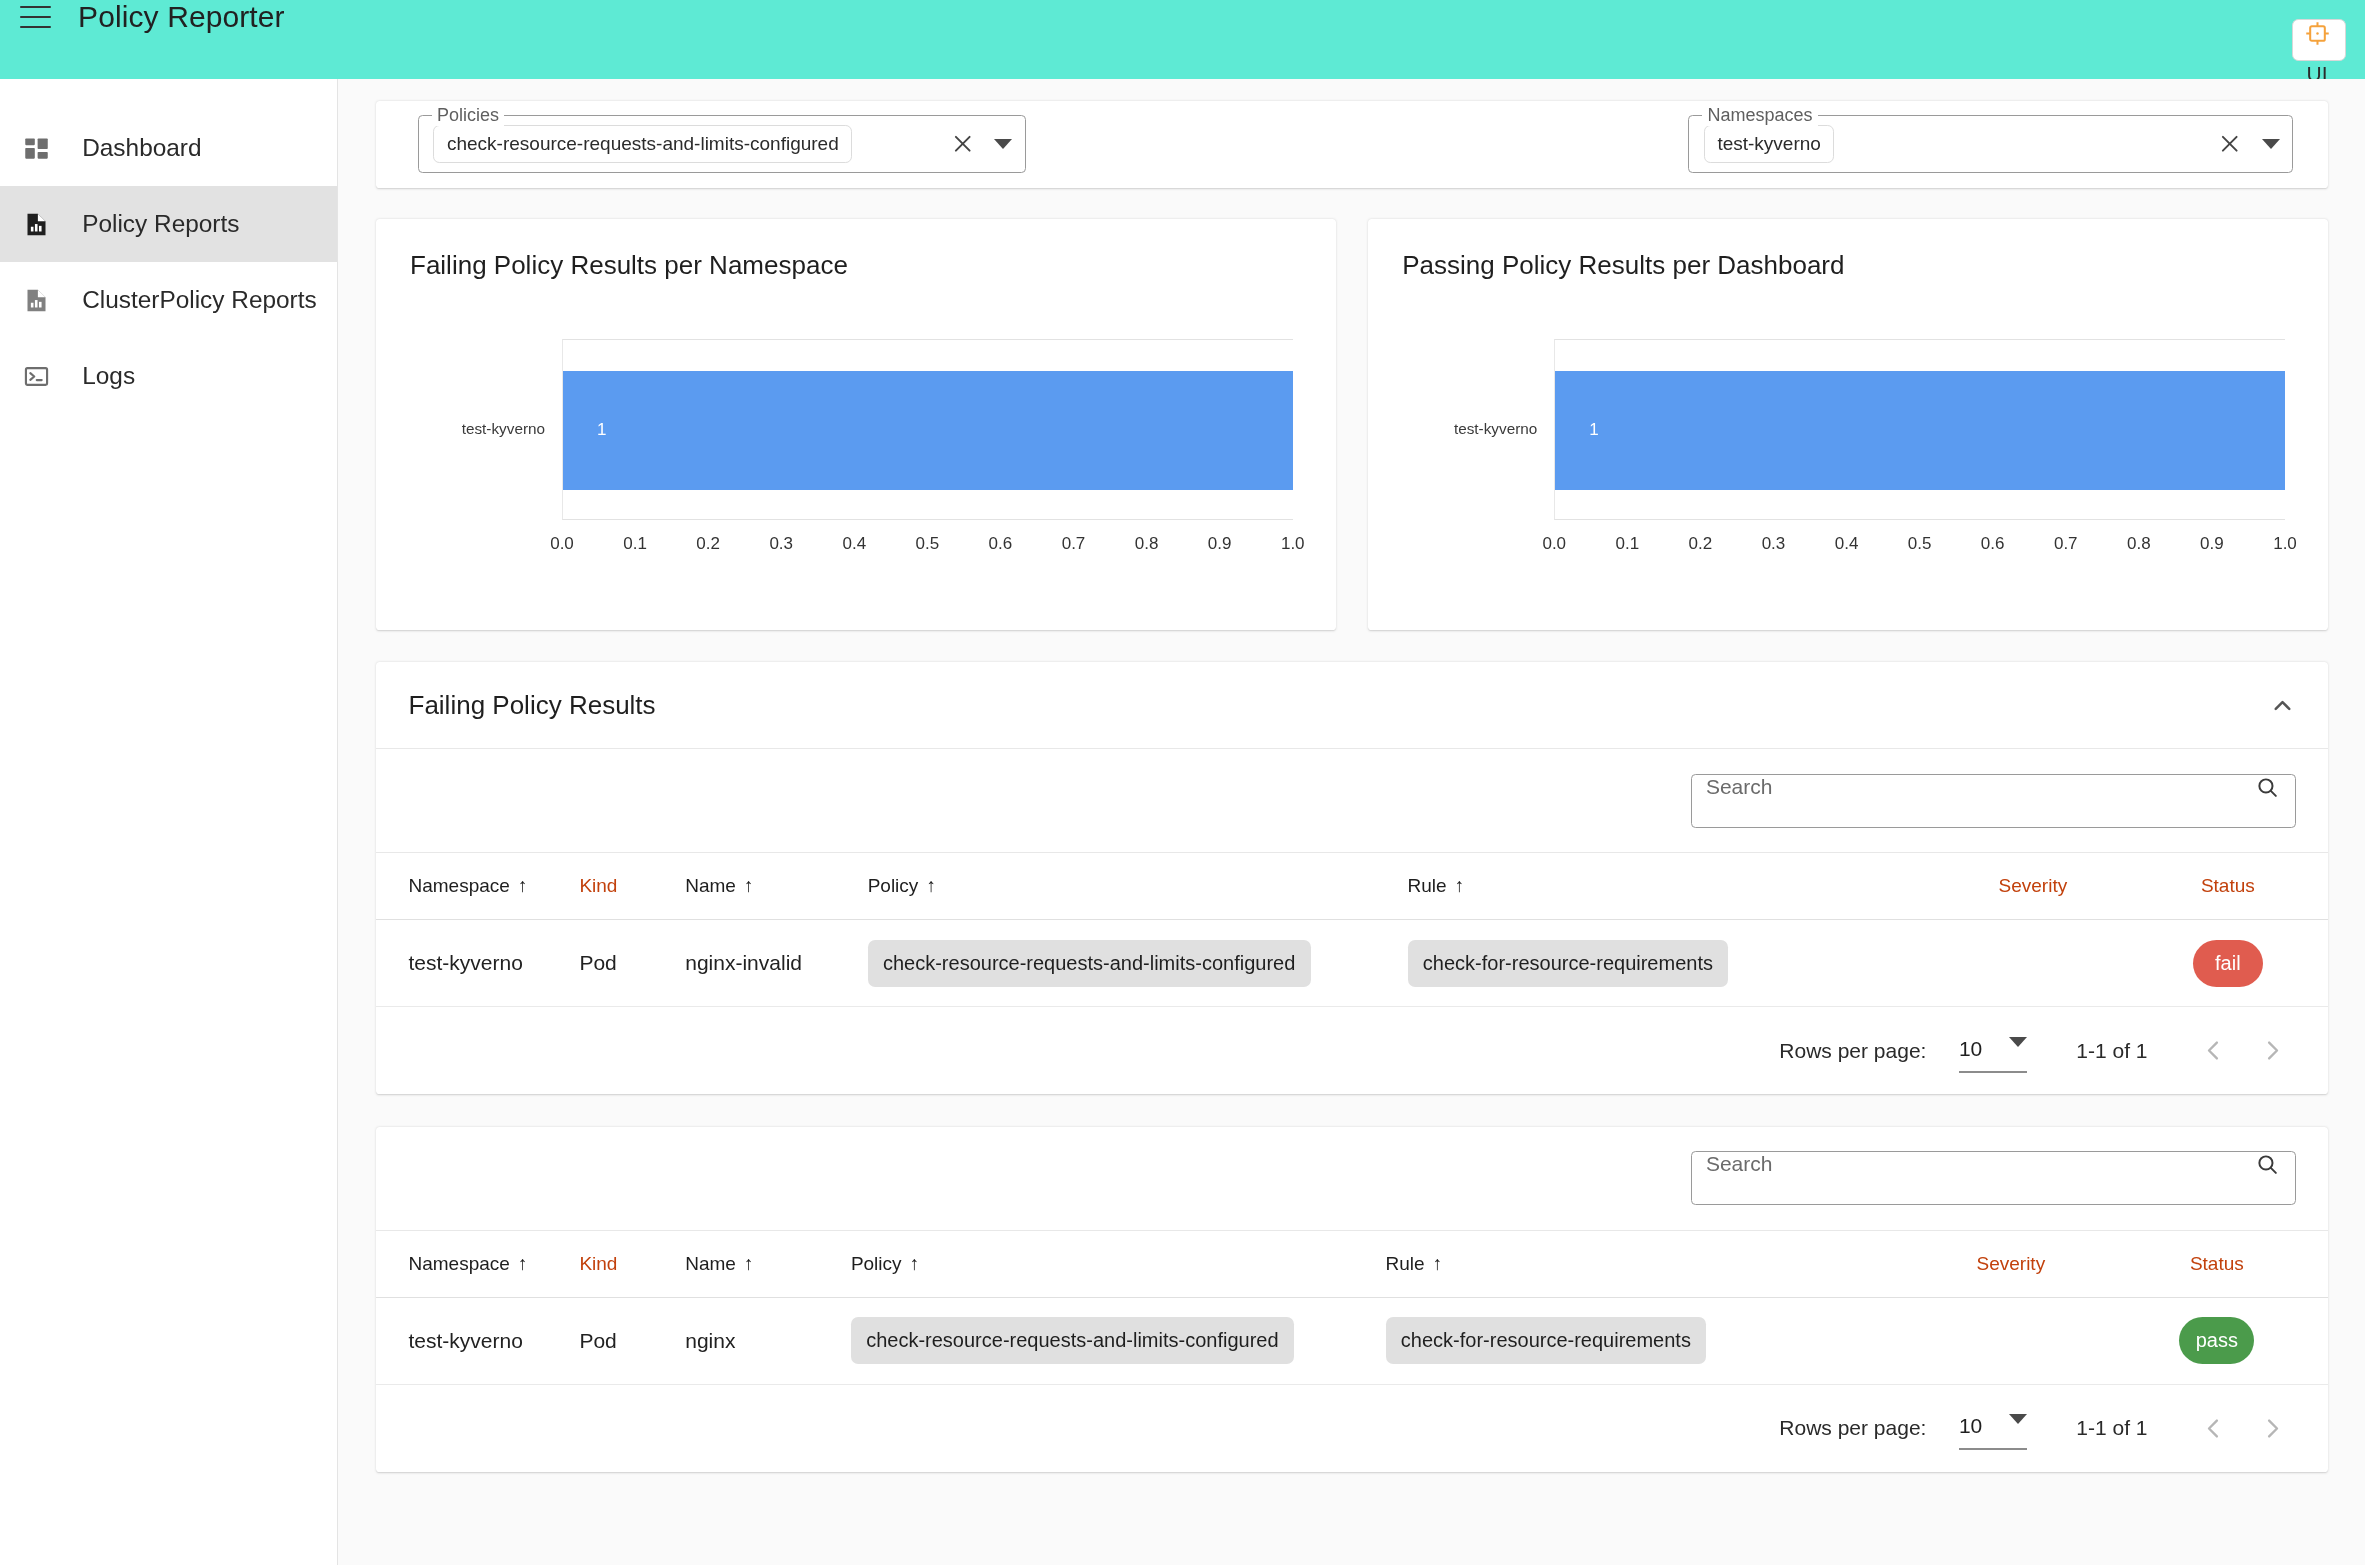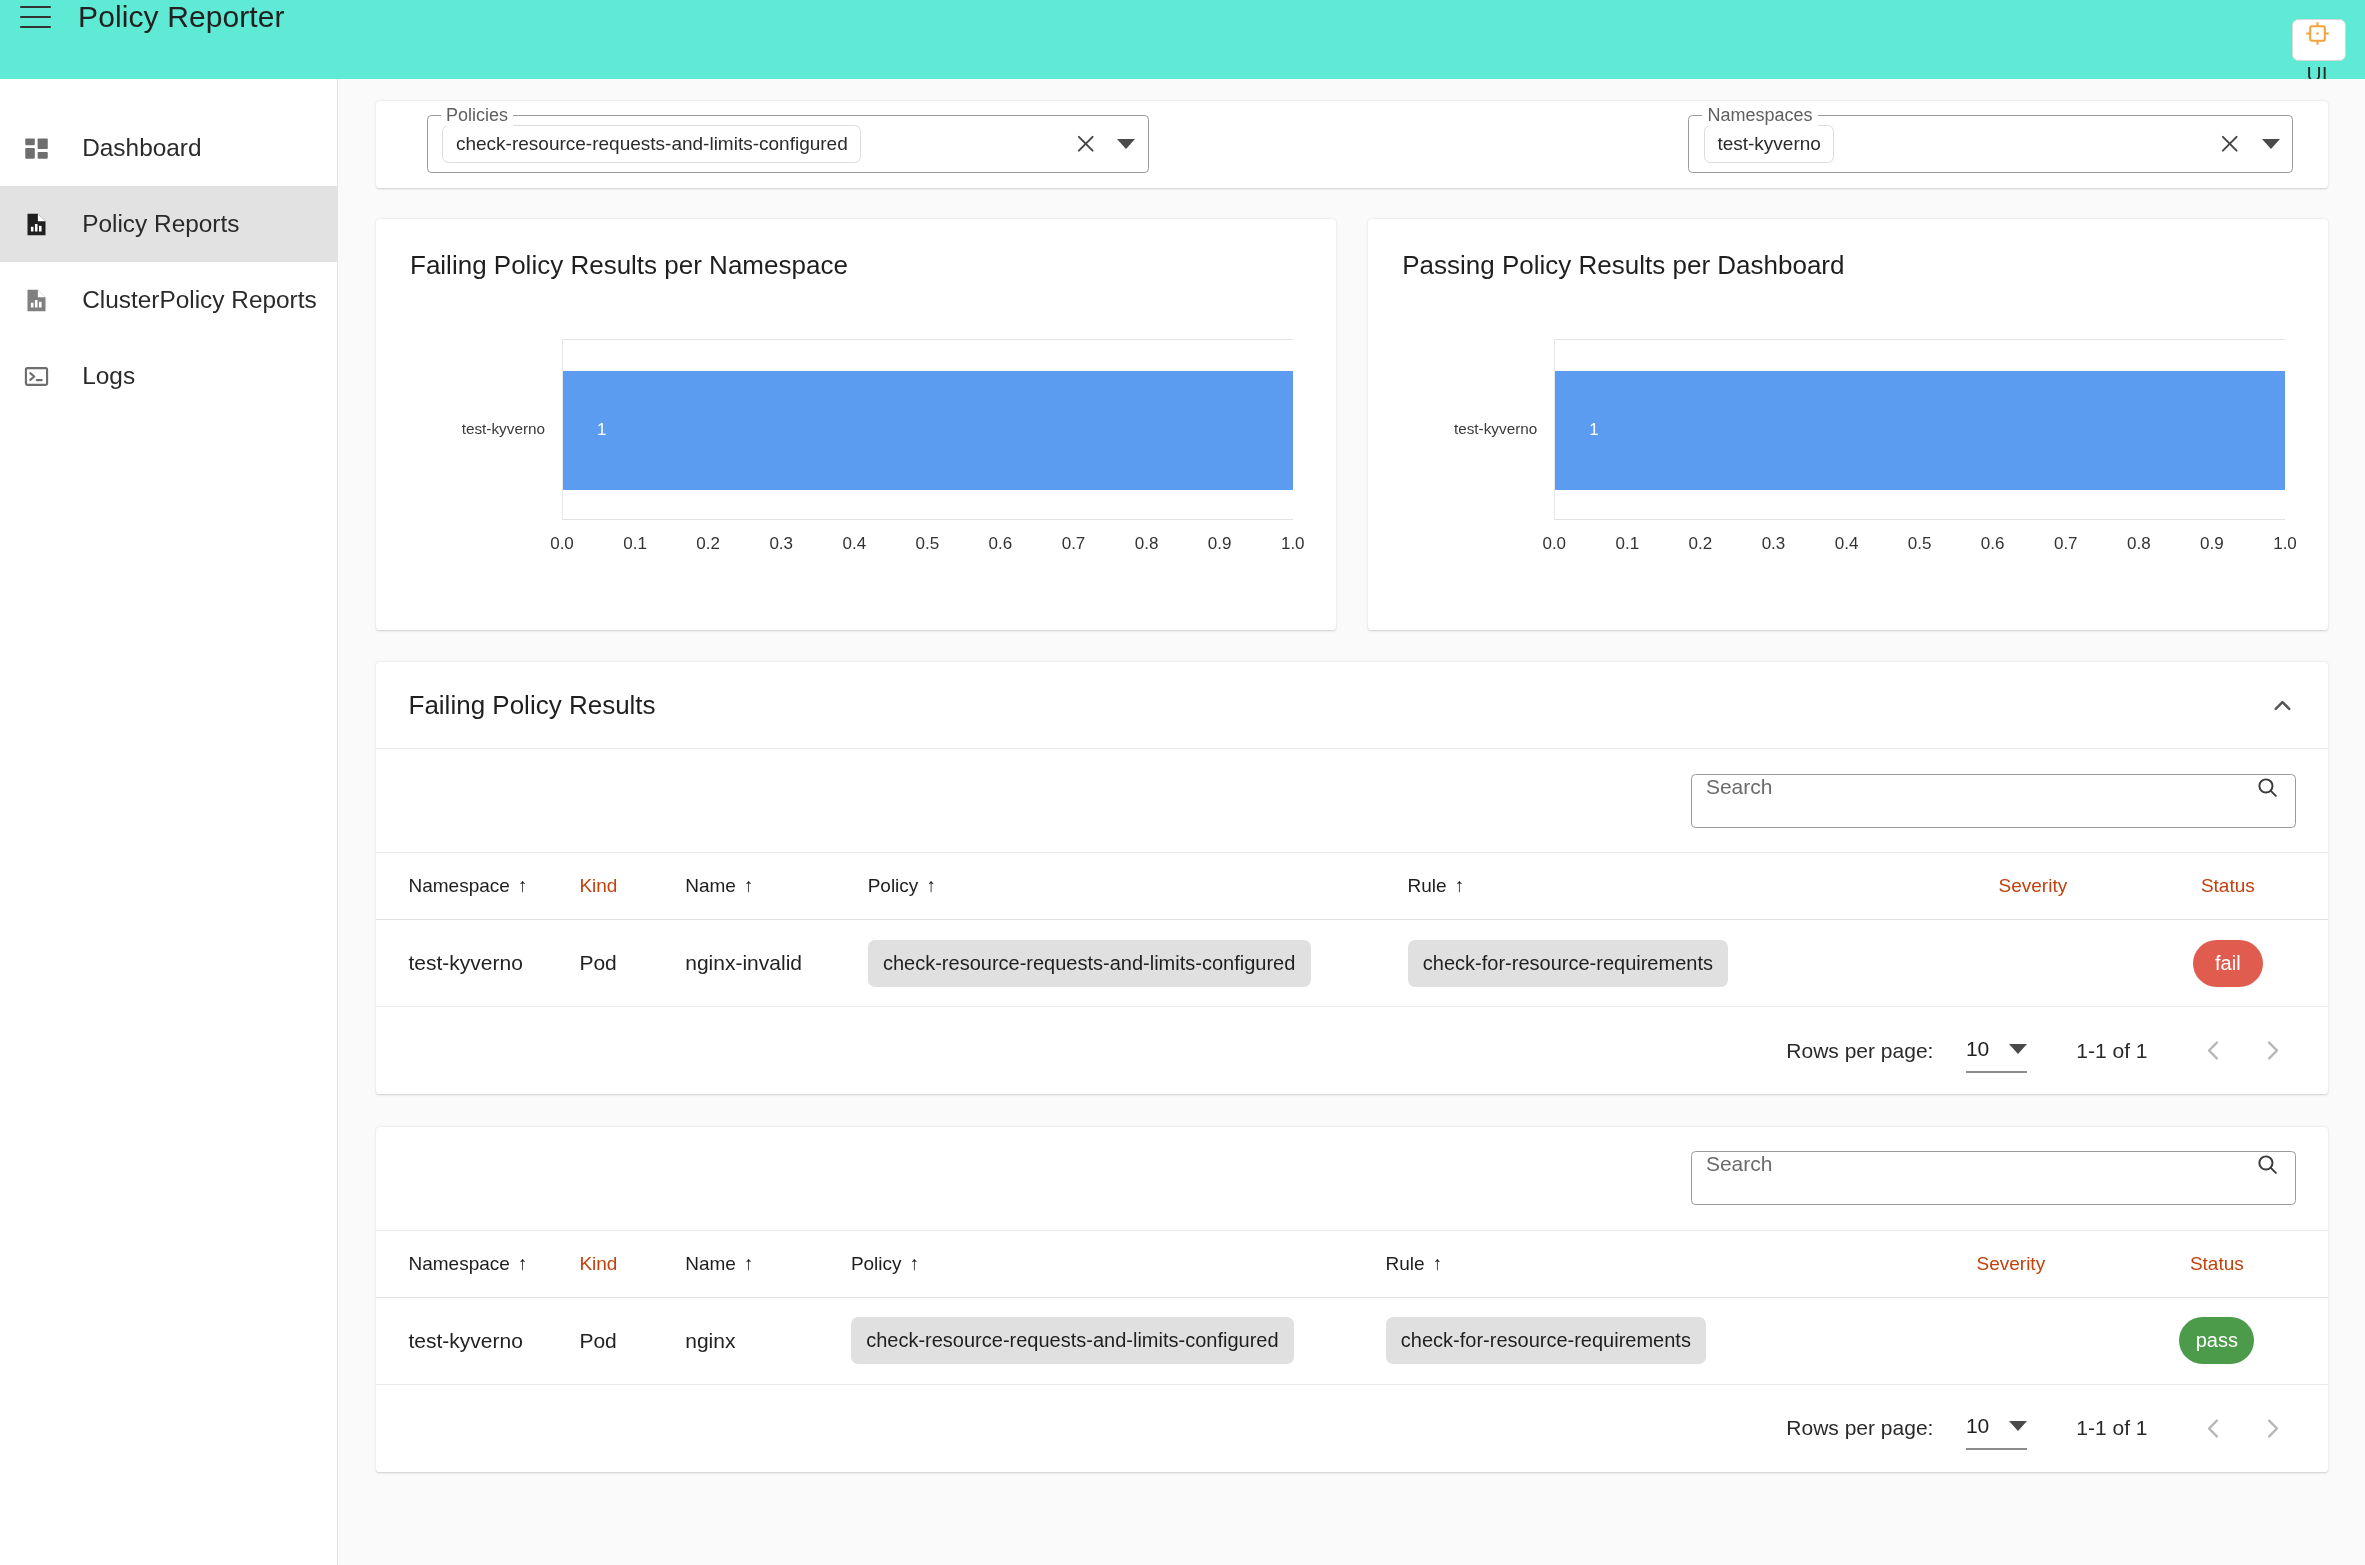--- a/index.html
+++ b/index.html
@@ -72,21 +72,21 @@
   .chip-sm {
     height: 38px; display: inline-flex; align-items: center;
     padding: 0 12.6px; margin-left: 7.2px;
     border: 0.9px solid #dcdcdc; border-radius: 6.3px;
     background: #fff; font-size: 19px; color: #2b2b2b; white-space: nowrap;
   }
   .ff-actions { position: absolute; right: 12.6px; display: flex; align-items: center; gap: 20px; }
   .x-icon { width: 23.5px; height: 23.5px; cursor: pointer; }
   .caret { width: 0; height: 0; border-left: 9px solid transparent; border-right: 9px solid transparent;
            border-top: 10px solid #4a4a4a; cursor: pointer; }
-  #policy-filter { width: 722px; margin-left: 20px; }
+  #policy-filter { width: 608px; margin-left: 11px; }
   #ns-filter { width: 605px; margin-left: auto; margin-right: 3.6px; }
 
   
   .chart-row { display: flex; gap: 32.5px; margin-top: 31px; }
   .chart-card { width: 980px; height: 411px; padding: 31px 34px 0 34px; }
   .chart-title { font-size: 26px; font-weight: 400; color: #1f1f1f; }
   .plot { position: relative; margin-top: 58px; height: 181px; }
   .plot-axis-label {
     position: absolute; left: 0; top: 50%; transform: translateY(-50%);
     font-size: 15.3px; color: #3a3a3a; width: 135px; text-align: right;
@@ -141,21 +141,21 @@
     display: inline-flex; align-items: center; justify-content: center;
     min-width: 70px; height: 47px; padding: 0 16.3px; border-radius: 23.5px;
     color: #fff; font-size: 20px;
   }
   .badge.fail { background: #e05c4f; }
   .badge.pass { background: #4b9b4b; }
 
   .pager { height: 87px; display: flex; align-items: center; justify-content: flex-end;
            padding-right: 42px; gap: 0; }
   .pager-label { font-size: 21px; color: #2a2a2a; }
-  .rpp { position: relative; display: flex; align-items: center; gap: 20px;
+  .rpp { position: relative; display: flex; gap: 27px;
          margin-left: 32.5px; padding-bottom: 3.6px; cursor: pointer; }
   .rpp::after { content: ""; position: absolute; left: 0; right: 0; bottom: -8.1px; height: 1.8px; background: #8c8c8c; }
   .rpp-value { font-size: 21px; color: #1f1f1f; }
   .pager-range { font-size: 21px; color: #2a2a2a; margin-left: 49px; }
   .pager-nav { display: flex; align-items: center; gap: 32.5px; margin-left: 52px; }
   .nav-chev { width: 27px; height: 27px; cursor: pointer; }
 </style>
 </head>
 <body>
 

